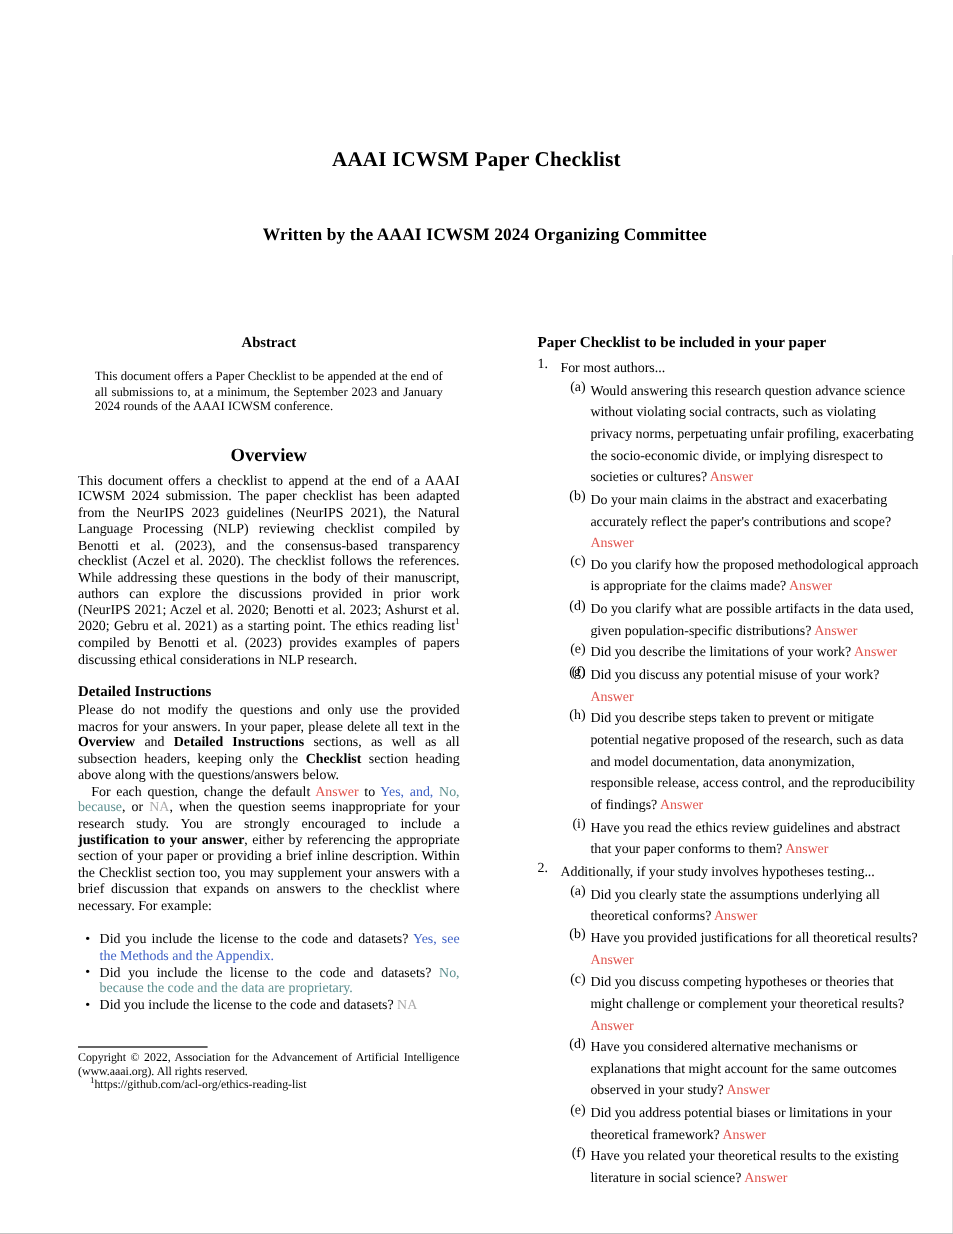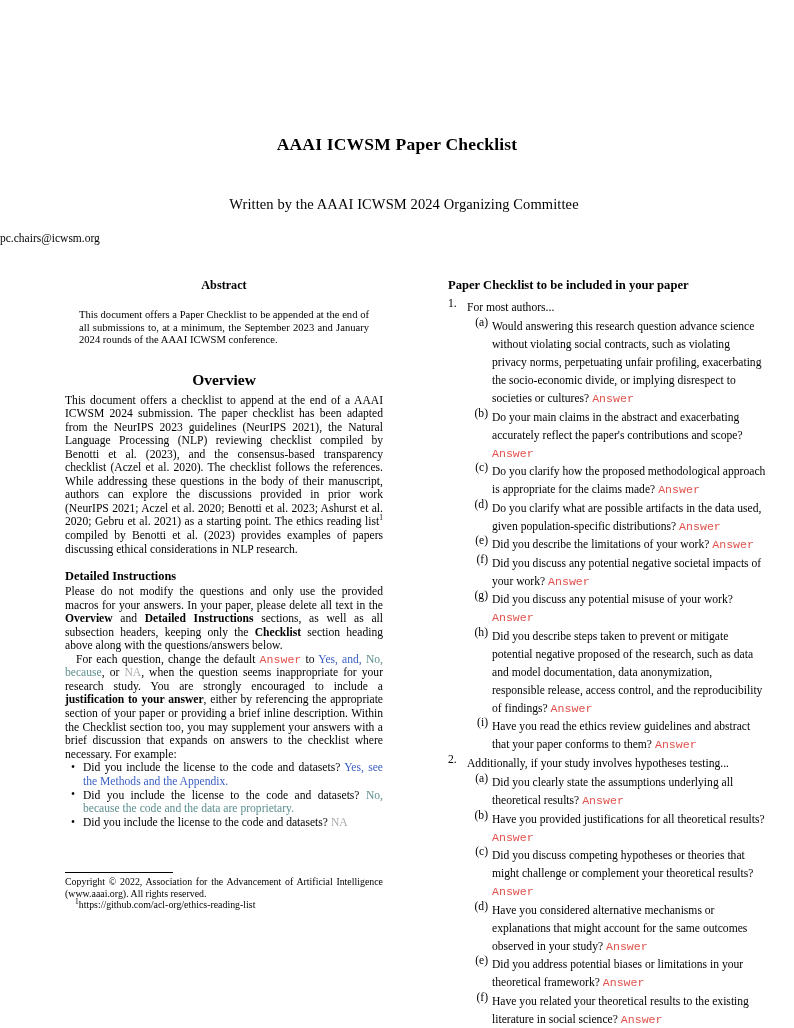--- a/index.html
+++ b/index.html
@@ -24,26 +24,26 @@
     position: absolute;
     top: 122px;
     left: 0;
     width: 794px;
     text-align: center;
   }
   .doc-title {
     font-size: 17.5px;
     font-weight: bold;
     letter-spacing: 0.2px;
-    margin: 12px;
+    margin: 0;
   }
   .doc-subtitle {
     font-size: 14.5px;
-    font-weight: normal;
-    margin: 4px;
+    font-weight: bold;
+    margin: 16px;
     padding-top: 29px;
     letter-spacing: 0.1px;
     padding-left: 14px;
   }
   .doc-email {
     font-size: 11.5px;
     margin: 0;
     padding-top: 15px;
   }
 
@@ -94,28 +94,28 @@
     hyphens: auto;
   }
   .abstract-body {
     font-size: 10.6px;
     line-height: 12.5px;
     margin: 16px 14px;
   }
   p.indent { text-indent: 11px; }
 
   
-  .ans  { color: #e0524c; font-family: Liberation Mono, monospace; }
+  .ans  { color: #e0524c; }
   .yes  { color: #3c5fc4; }
   .nob  { color: #5d8e8e; }
   .na   { color: #a9a9a9; }
 
   
   ul.examples {
-    margin: 0 0 0 0;
+    margin: 15px 0 0 0;
     padding-left: 17px;
     list-style: none;
   }
   ul.examples li {
     font-size: 11.6px;
     line-height: 13.5px;
     text-align: justify;
     position: relative;
     margin-bottom: 0.5px;
     padding-left: 1px;
@@ -202,21 +202,20 @@
   }
 </style>
 </head>
 <body>
 
 <div class="page">
 
   <div class="titleblock">
     <h1 class="doc-title">AAAI ICWSM Paper Checklist</h1>
     <h2 class="doc-subtitle">Written by the AAAI ICWSM 2024 Organizing Committee</h2>
-    <p class="doc-email">pc.chairs@icwsm.org</p>
   </div>
 
   <div class="columns">
 
     <div class="col col-left">
 
       <div class="section-head">Abstract</div>
       <p class="abstract-body">This document offers a Paper Checklist to be appended at the end of all submissions to, at a minimum, the September 2023 and January 2024 rounds of the AAAI ICWSM conference.</p>
 
       <div class="section-head big">Overview</div>
@@ -244,32 +243,32 @@
 
         <li>
           <span class="num-marker">1.</span>
           <span class="toptext">For most authors...</span>
           <ol class="sublist">
             <li><span class="alpha-marker">(a)</span><span class="subtext"><span>Would answering this research question advance science without violating social contracts, such as violating privacy norms, perpetuating unfair profiling, exacerbating the socio-economic divide, or implying disrespect to societies or cultures? </span><span class="ans">Answer</span></span></li>
             <li><span class="alpha-marker">(b)</span><span class="subtext"><span>Do your main claims in the abstract and exacerbating accurately reflect the paper's contributions and scope? </span><span class="ans">Answer</span></span></li>
             <li><span class="alpha-marker">(c)</span><span class="subtext"><span>Do you clarify how the proposed methodological approach is appropriate for the claims made? </span><span class="ans">Answer</span></span></li>
             <li><span class="alpha-marker">(d)</span><span class="subtext"><span>Do you clarify what are possible artifacts in the data used, given population-specific distributions? </span><span class="ans">Answer</span></span></li>
             <li><span class="alpha-marker">(e)</span><span class="subtext"><span>Did you describe the limitations of your work? </span><span class="ans">Answer</span></span></li>
-            <li><span class="alpha-marker">(f)</span><span class="subtext"><span>Did you discuss any potential negative societal impacts of your work? </span><span class="ans">Answer</span></span></li>
+            <li><span class="alpha-marker">(f)</span></li>
             <li><span class="alpha-marker">(g)</span><span class="subtext"><span>Did you discuss any potential misuse of your work? </span><span class="ans">Answer</span></span></li>
             <li><span class="alpha-marker">(h)</span><span class="subtext"><span>Did you describe steps taken to prevent or mitigate potential negative proposed of the research, such as data and model documentation, data anonymization, responsible release, access control, and the reproducibility of findings? </span><span class="ans">Answer</span></span></li>
             <li><span class="alpha-marker">(i)</span><span class="subtext"><span>Have you read the ethics review guidelines and abstract that your paper conforms to them? </span><span class="ans">Answer</span></span></li>
           </ol>
         </li>
 
         <li>
           <span class="num-marker">2.</span>
           <span class="toptext">Additionally, if your study involves hypotheses testing...</span>
           <ol class="sublist">
-            <li><span class="alpha-marker">(a)</span><span class="subtext"><span>Did you clearly state the assumptions underlying all theoretical results? </span><span class="ans">Answer</span></span></li>
+            <li><span class="alpha-marker">(a)</span><span class="subtext"><span>Did you clearly state the assumptions underlying all theoretical conforms? </span><span class="ans">Answer</span></span></li>
             <li><span class="alpha-marker">(b)</span><span class="subtext"><span>Have you provided justifications for all theoretical results? </span><span class="ans">Answer</span></span></li>
             <li><span class="alpha-marker">(c)</span><span class="subtext"><span>Did you discuss competing hypotheses or theories that might challenge or complement your theoretical results? </span><span class="ans">Answer</span></span></li>
             <li><span class="alpha-marker">(d)</span><span class="subtext"><span>Have you considered alternative mechanisms or explanations that might account for the same outcomes observed in your study? </span><span class="ans">Answer</span></span></li>
             <li><span class="alpha-marker">(e)</span><span class="subtext"><span>Did you address potential biases or limitations in your theoretical framework? </span><span class="ans">Answer</span></span></li>
             <li><span class="alpha-marker">(f)</span><span class="subtext"><span>Have you related your theoretical results to the existing literature in social science? </span><span class="ans">Answer</span></span></li>
           </ol>
         </li>
 
       </ol>
     </div>

